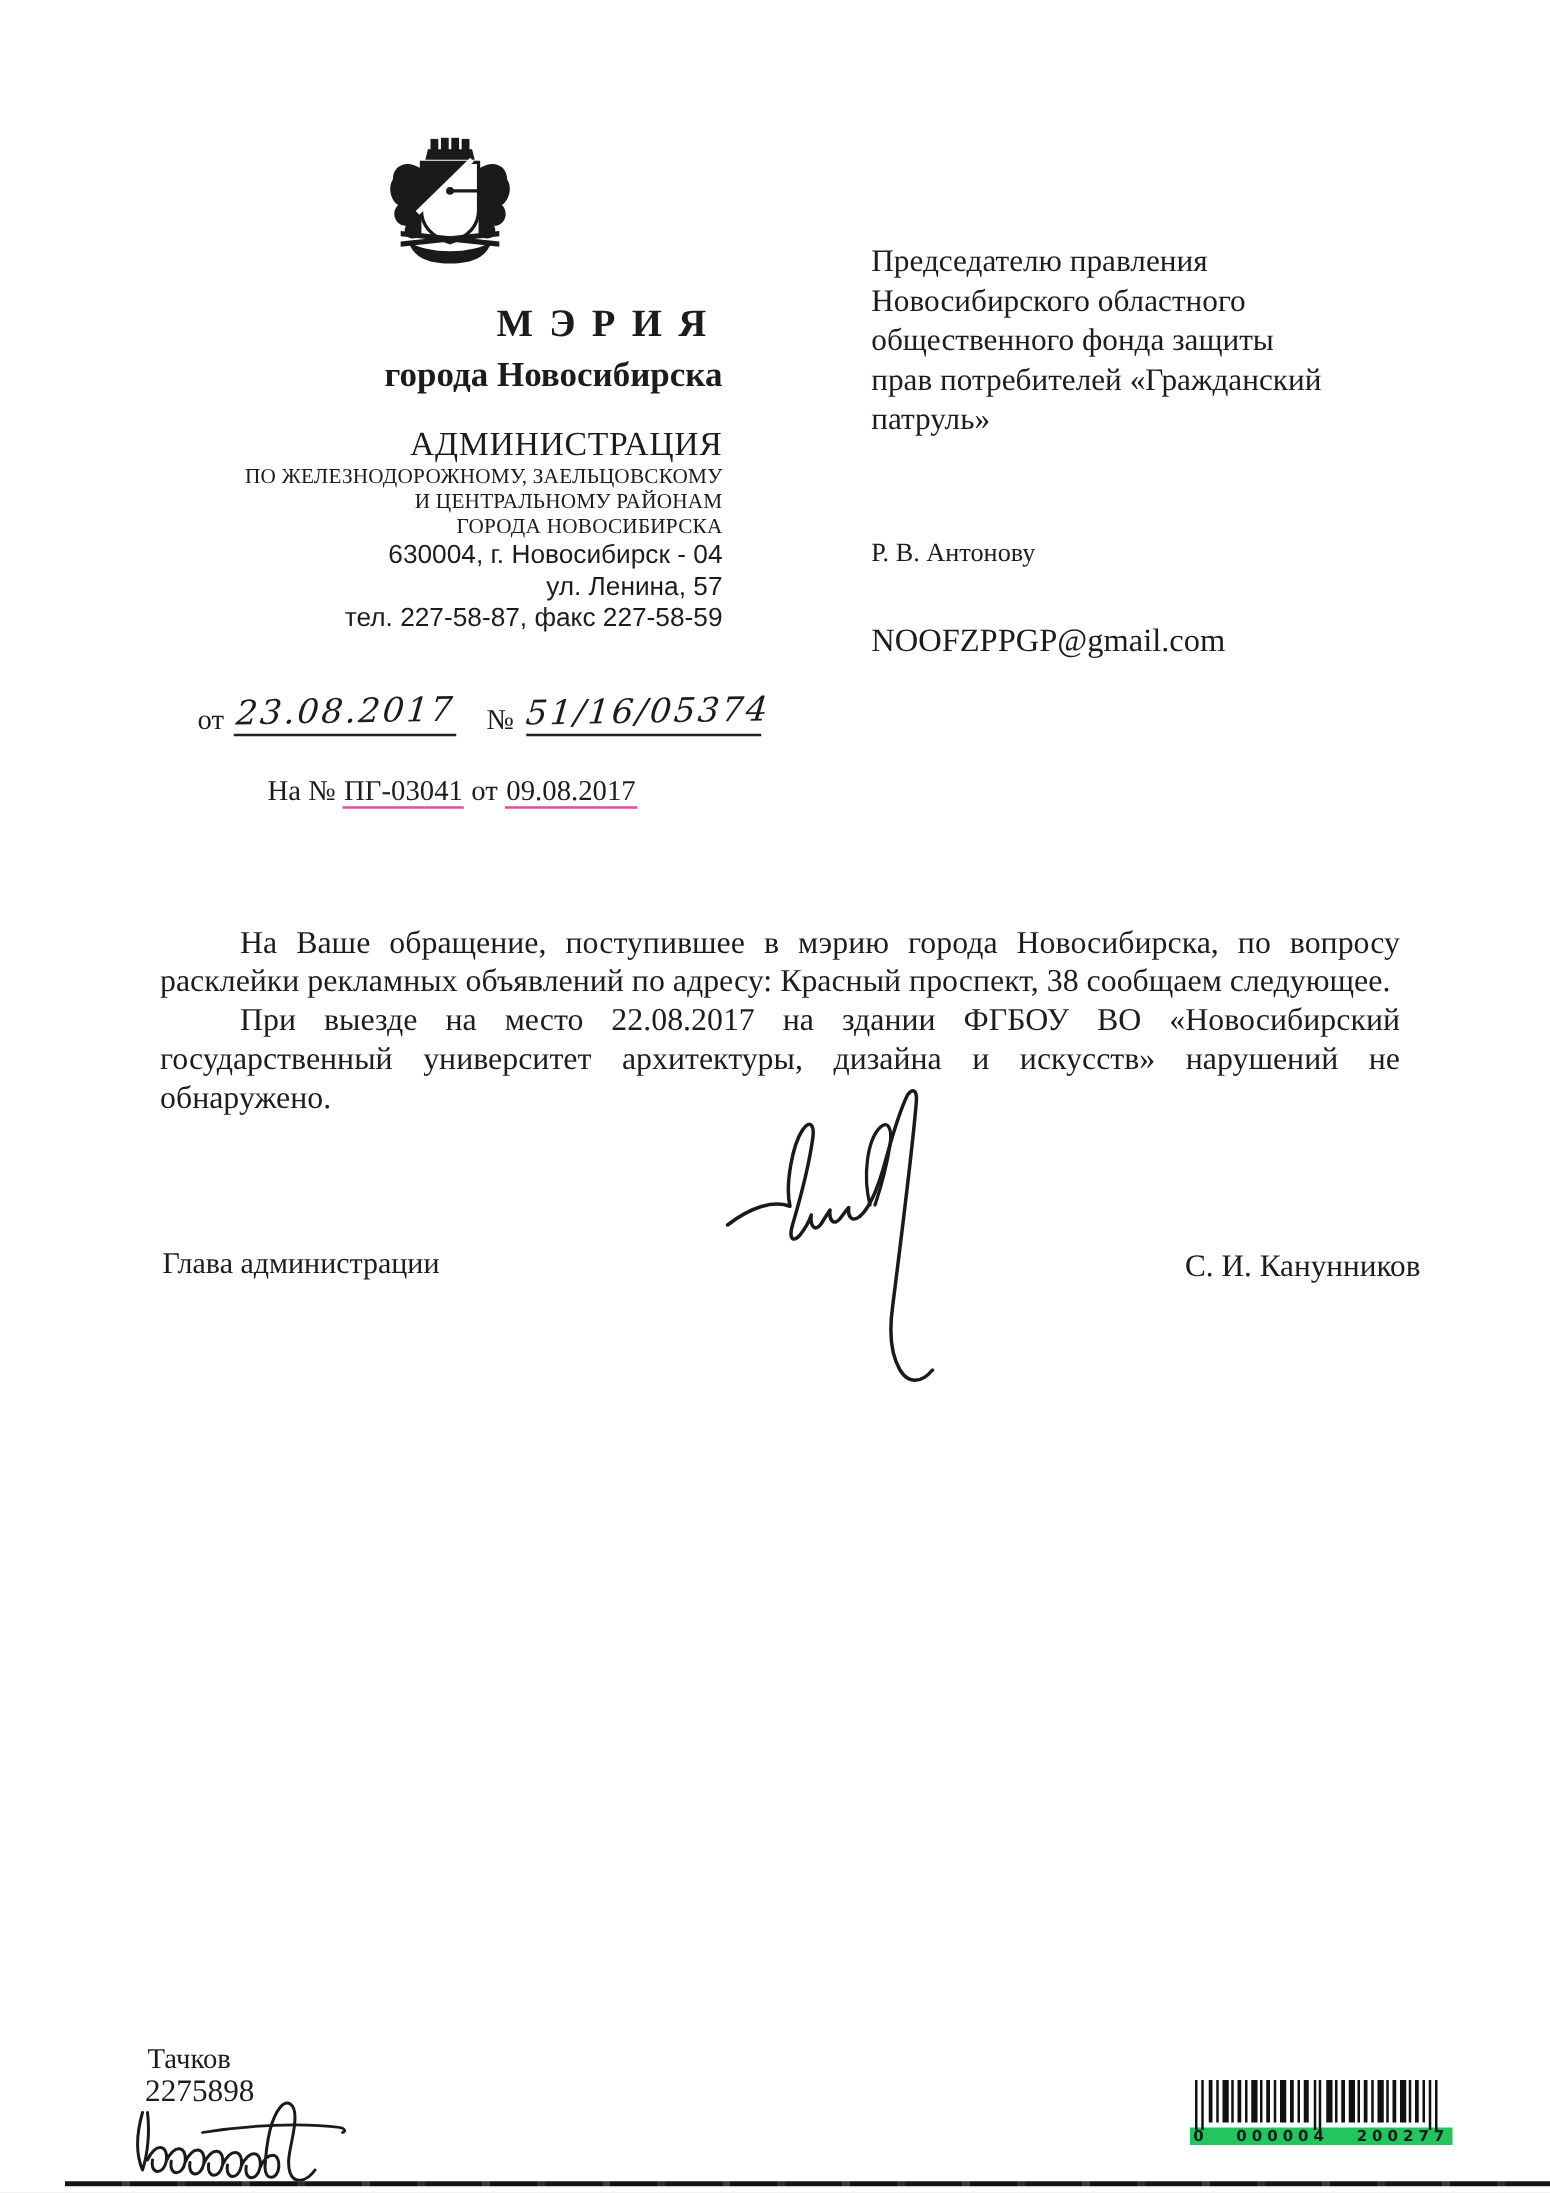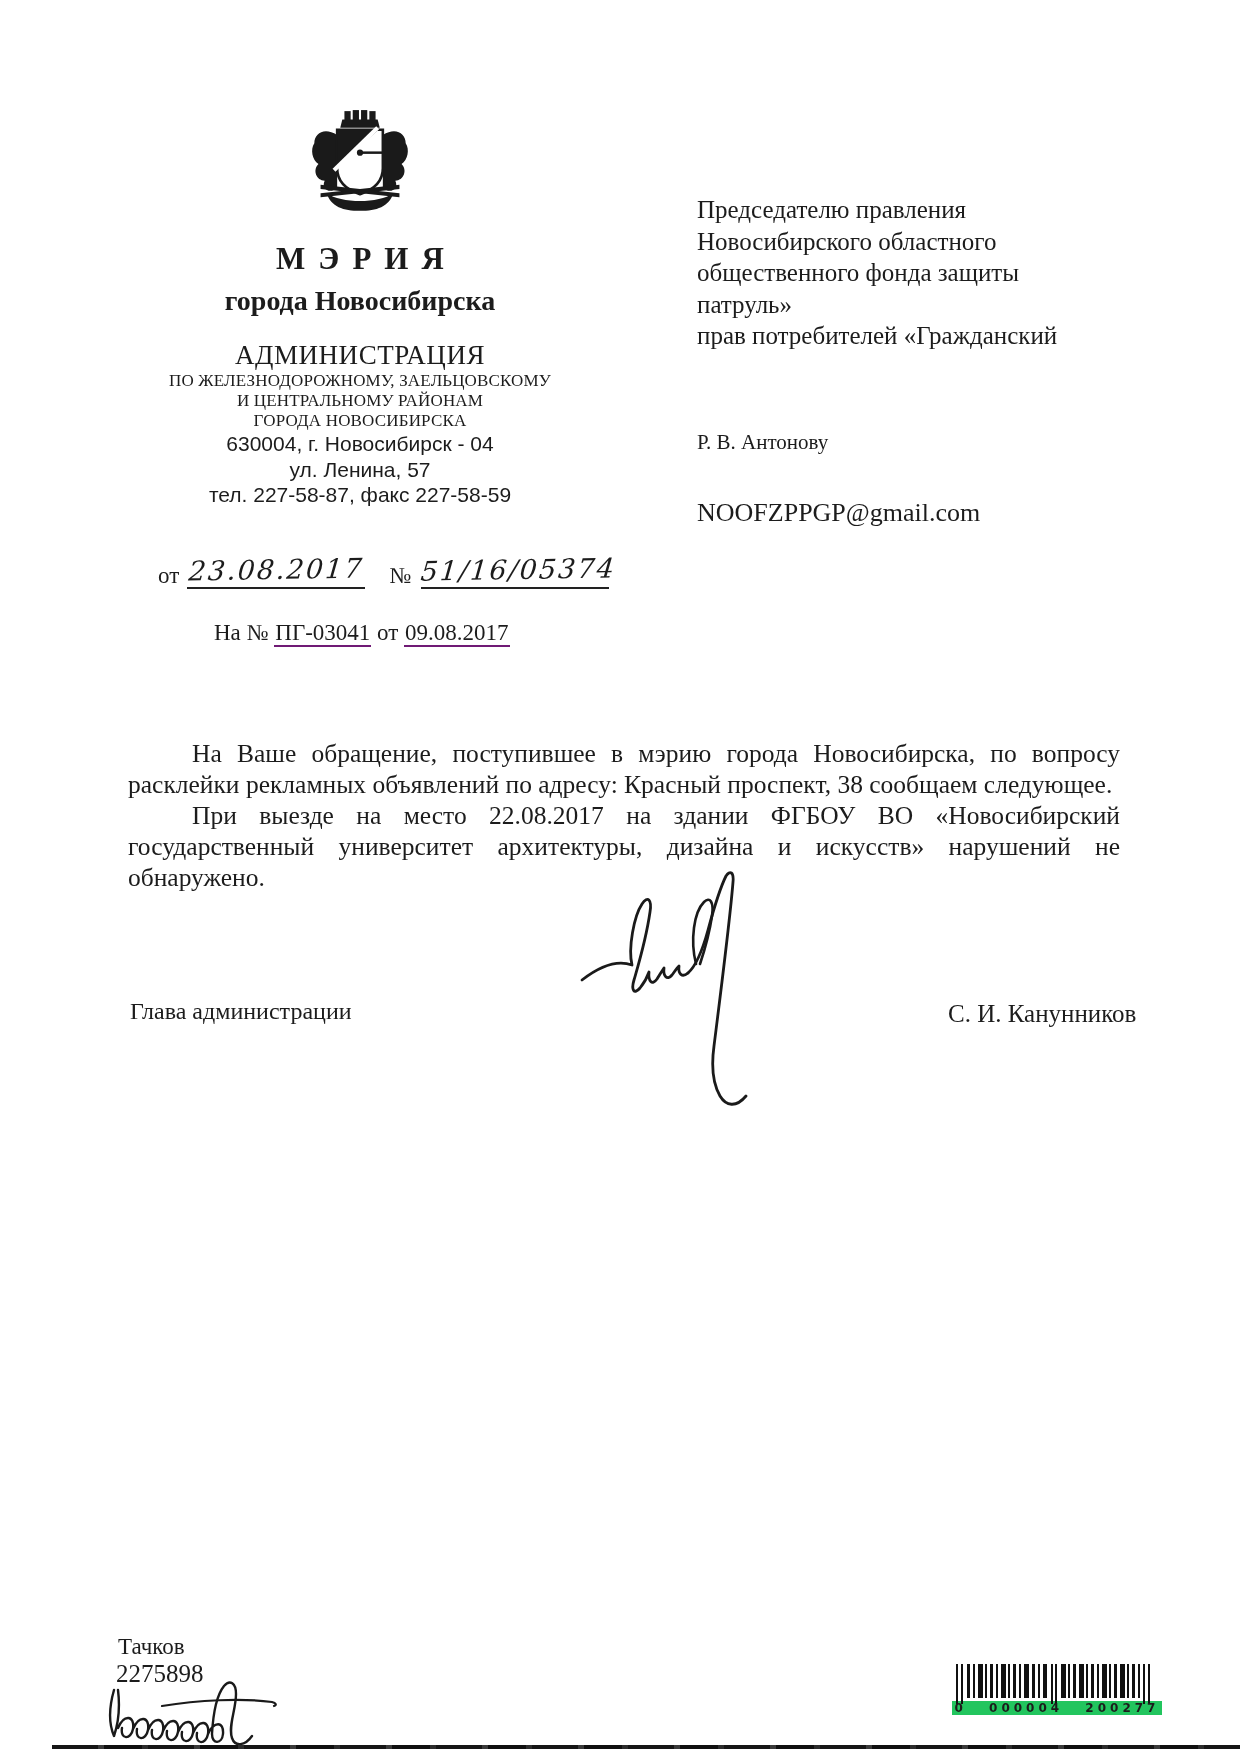--- a/index.html
+++ b/index.html
@@ -8,22 +8,22 @@
     width:1240px;height:1754px;
     margin:0 auto;
     background:#ffffff;
     font-family:"Liberation Serif", serif;
     color:#1c1c1c;
     overflow:hidden;
   }
   
   .emblem{position:absolute;left:306px;top:110px;width:108px;height:104px;}
   .lh{
-    position:absolute;left:120px;top:242px;width:480px;
-    text-align:center;line-height:1.12;
+    position:absolute;left:98px;top:242px;width:480px;
+    text-align:right;line-height:1.12;
   }
   .lh .org1{font-size:31px;font-weight:bold;letter-spacing:0.42em;text-indent:0.42em;margin-bottom:8px;}
   .lh .org2{font-size:28px;font-weight:bold;margin-bottom:24px;}
   .lh .dept{font-size:27px;letter-spacing:0.02em;}
   .lh .sub{font-size:17px;letter-spacing:0.01em;margin-top:1px;}
   .lh .addr{font-family:"Liberation Sans", sans-serif;font-size:21px;margin-top:2px;}
   
   .refline{position:absolute;left:158px;top:556px;width:480px;font-size:23px;white-space:nowrap;}
   .refline .lbl{display:inline-block;vertical-align:bottom;}
   .blank{
@@ -33,21 +33,21 @@
   .blank.b1{width:178px;margin-left:8px;}
   .blank.b2{width:188px;margin-left:10px;}
   .num-label{margin-left:24px;}
   .handwriting{
     font-family:"DejaVu Serif", serif;font-style:italic;
     font-size:27px;letter-spacing:2px;
     display:inline-block;transform:skewX(-6deg) rotate(-1deg);
     position:relative;top:-2px;
   }
   .replyline{position:absolute;left:214px;top:620px;font-size:23px;}
-  .u{border-bottom:2px solid #701a75;padding:0 1px;}
+  .u{border-bottom:2px solid #ec4899;padding:0 1px;}
   
   .addressee{position:absolute;left:697px;top:194px;width:400px;font-size:25px;line-height:31.5px;}
   .addressee-name{position:absolute;left:697px;top:430px;font-size:21px;}
   .addressee-email{position:absolute;left:697px;top:498px;font-size:26px;}
   
   .body-text{position:absolute;left:128px;top:738px;width:992px;}
   .body-text p{
     margin:0;font-size:25.5px;line-height:31px;
     text-align:justify;text-indent:64px;
   }
@@ -125,22 +125,22 @@
     <span>На  №</span>
     <span class="u">ПГ-03041</span>
     <span>от</span>
     <span class="u">09.08.2017</span>
   </div>
 
   <div class="addressee">
     <div>Председателю правления</div>
     <div>Новосибирского областного</div>
     <div>общественного фонда защиты</div>
+    <div>прав потребителей «Гражданский</div>
     <div>патруль»</div>
-    <div>прав потребителей «Гражданский</div>
   </div>
   <div class="addressee-name">Р. В. Антонову</div>
   <div class="addressee-email">NOOFZPPGP@gmail.com</div>
 
   <div class="body-text">
     <p>На Ваше обращение, поступившее в мэрию города Новосибирска, по вопросу расклейки рекламных объявлений по адресу: Красный проспект, 38 сообщаем следующее.</p>
     <p>При выезде на место 22.08.2017 на здании ФГБОУ ВО  «Новосибирский государственный университет архитектуры, дизайна и искусств» нарушений не обнаружено.</p>
   </div>
 
   <div class="sig-title">Глава администрации</div>

